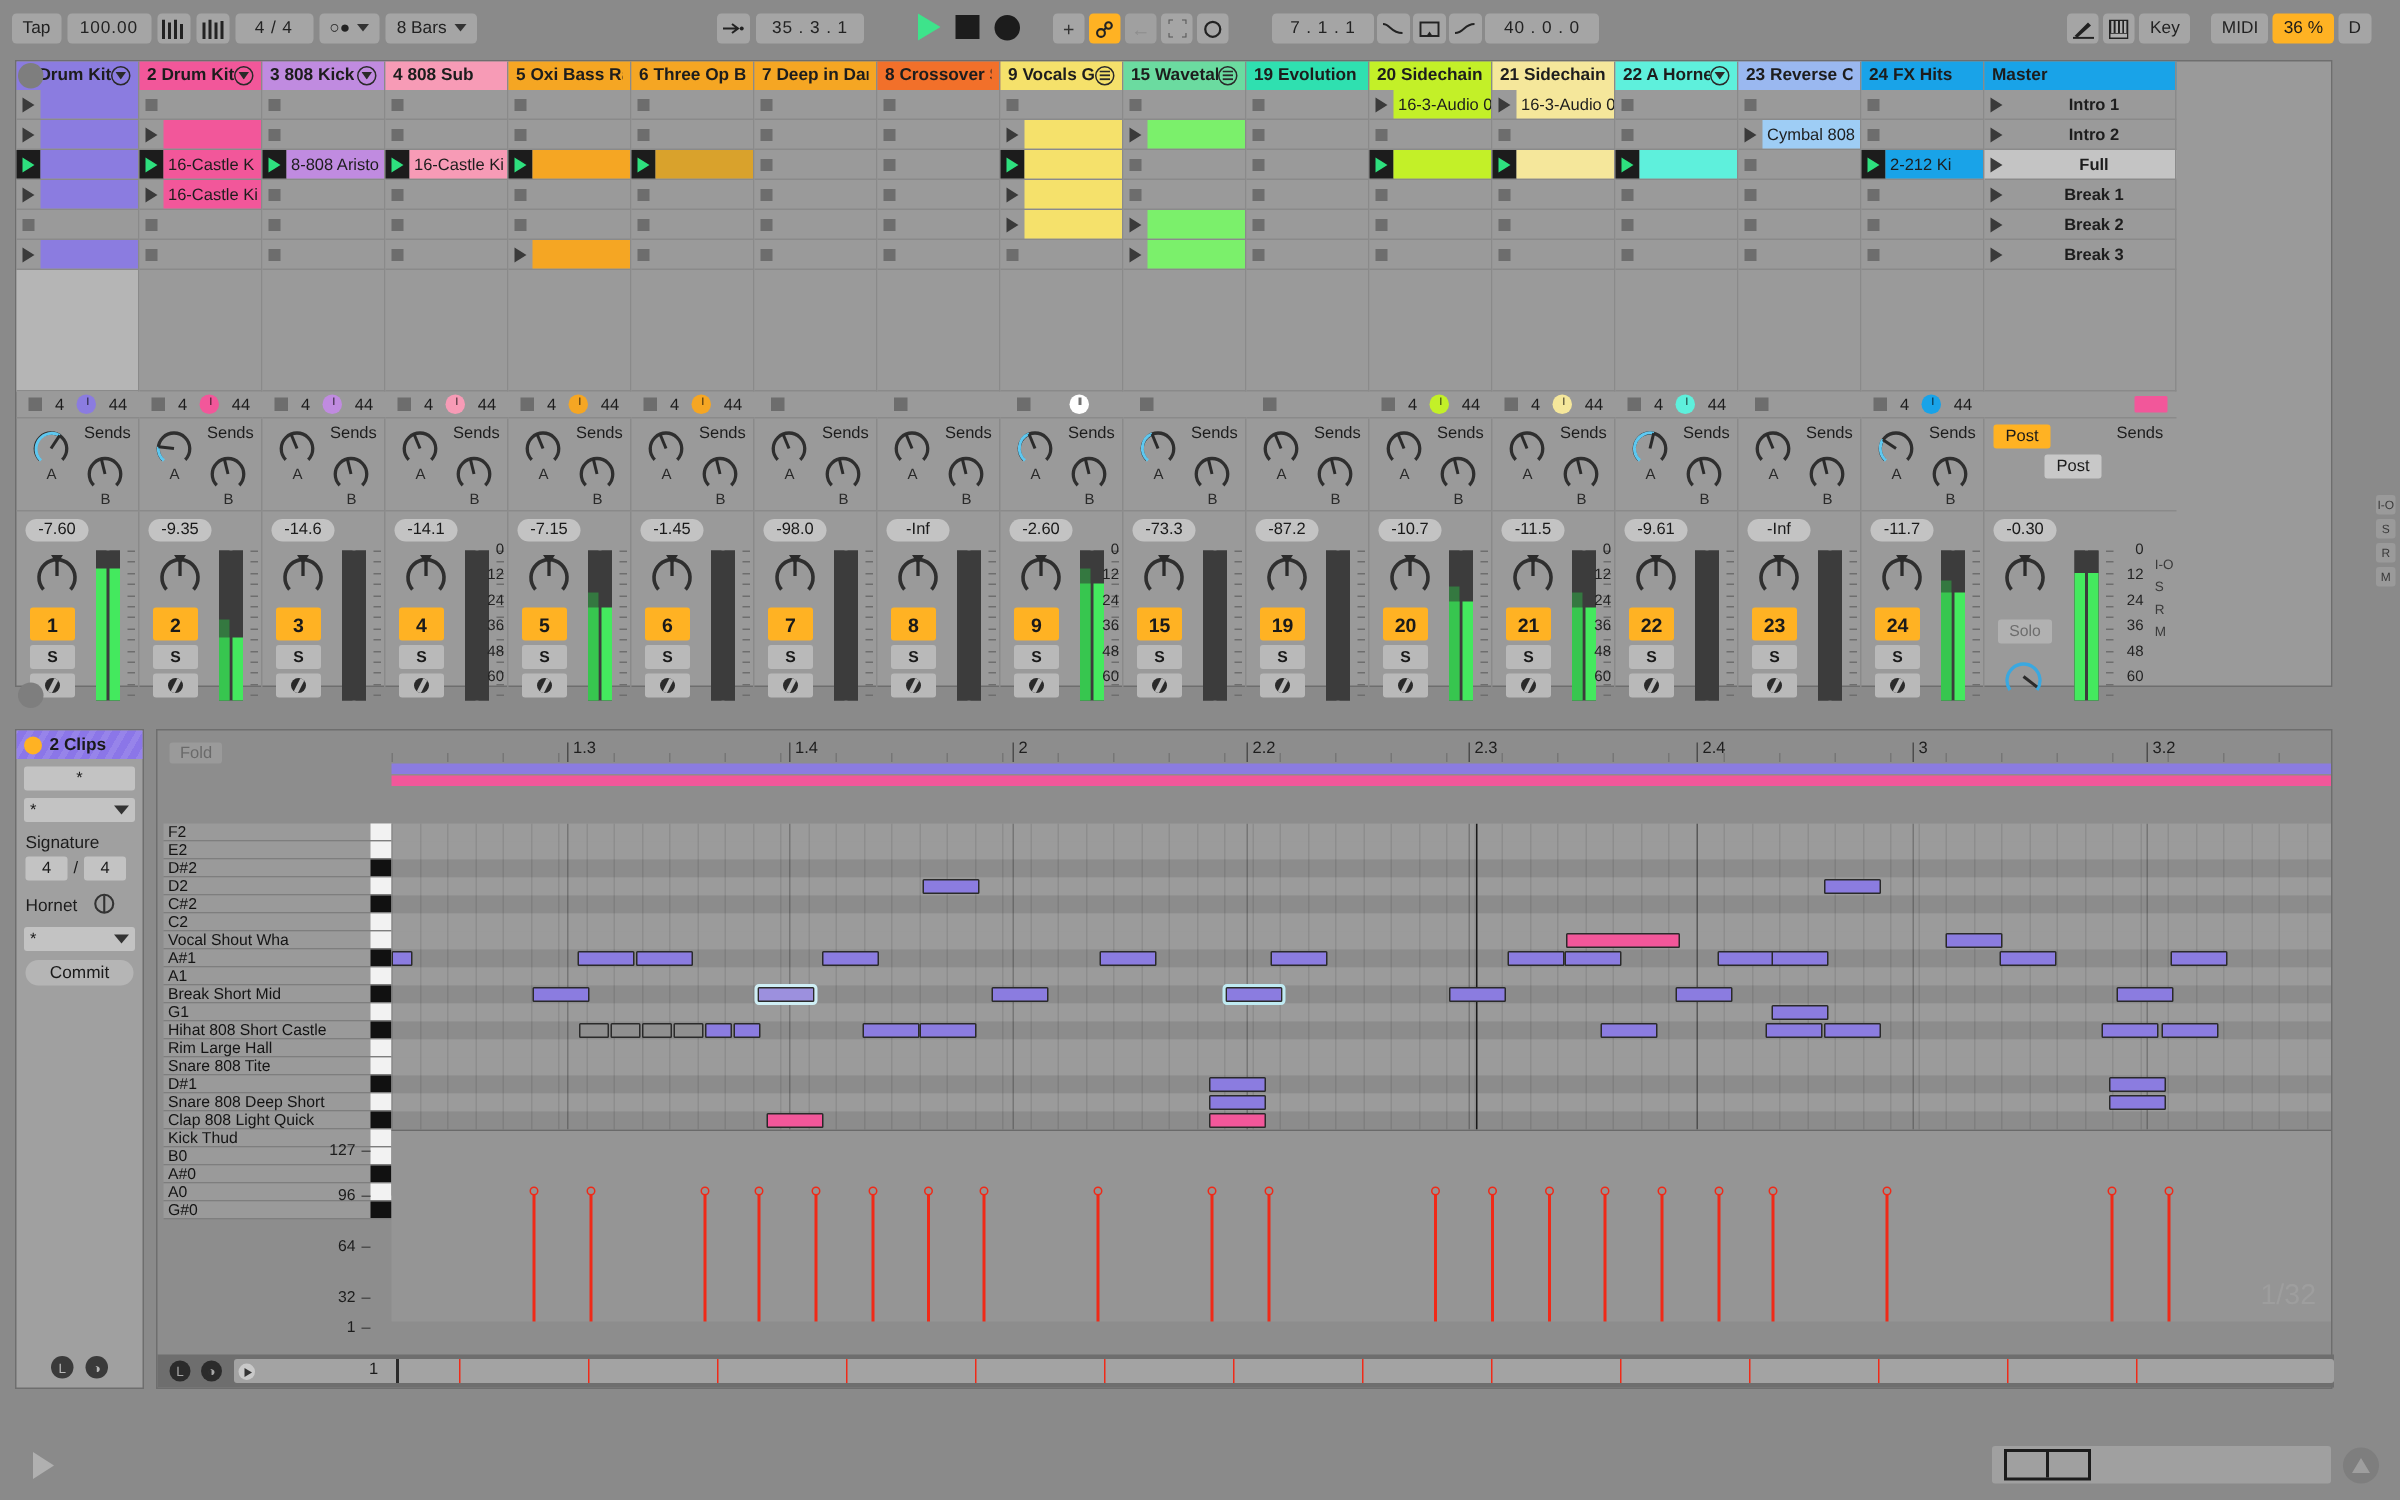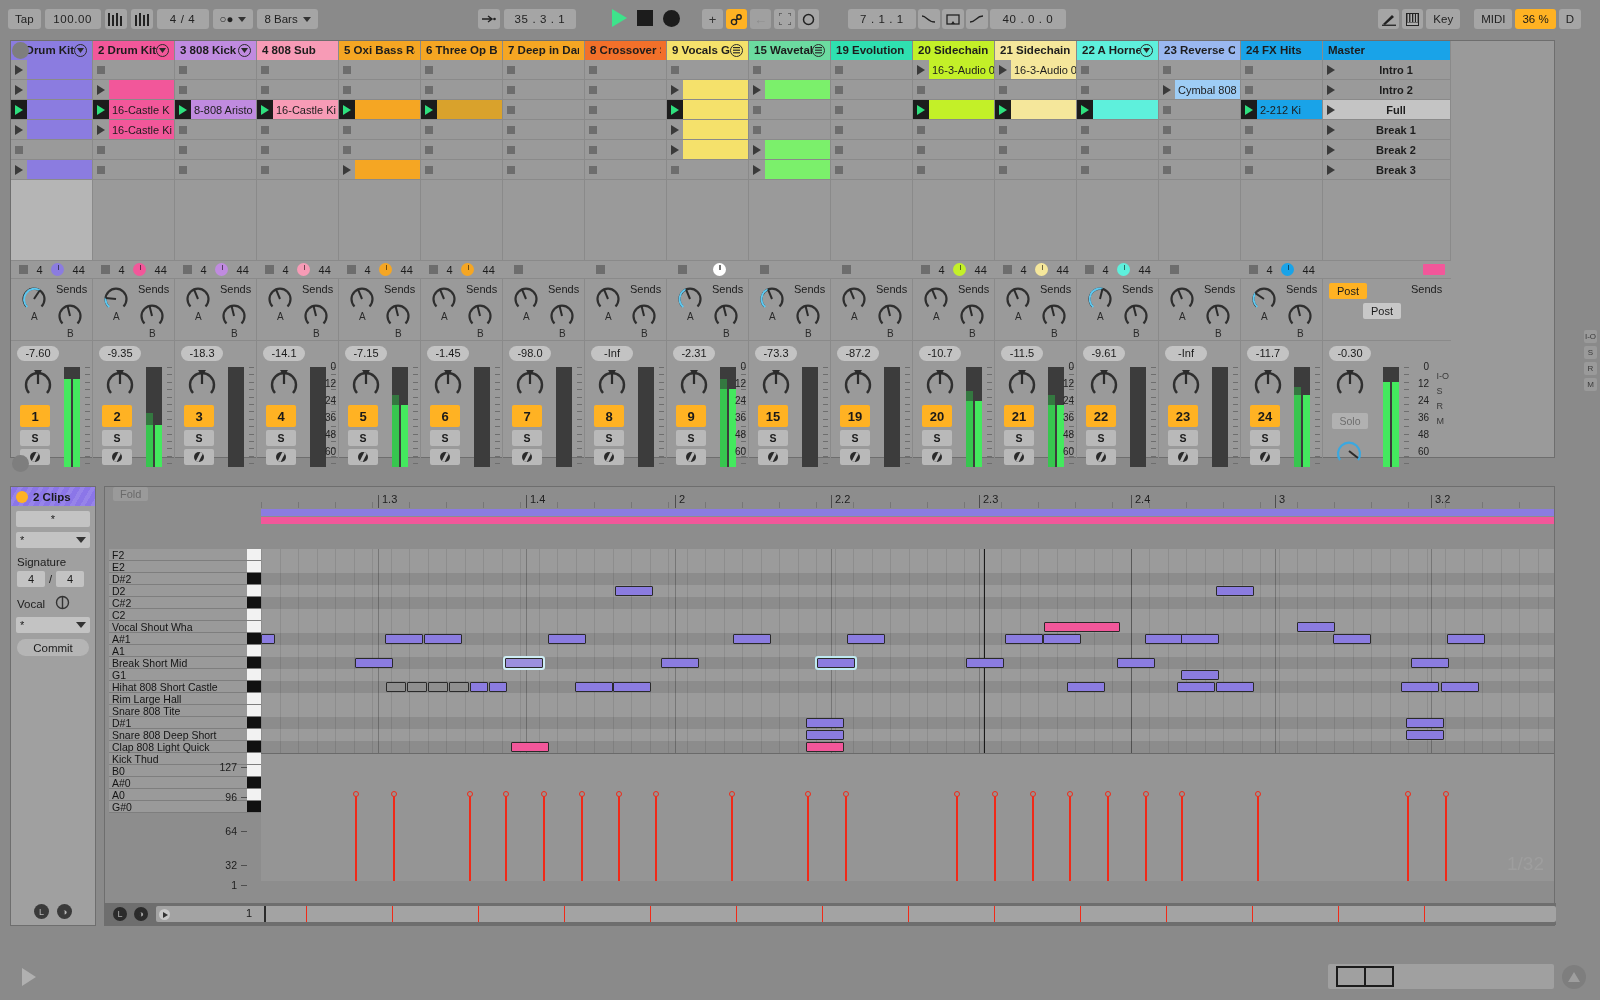--- a/index.html
+++ b/index.html
@@ -115,21 +115,21 @@
   .sig-box { width:28px;height:16px;background:#c3c3c3;border-radius:2px;
              display:flex;align-items:center;justify-content:center;font-size:11px;}
   .commit { margin:6px 6px 0 6px; height:17px; background:#b5b5b5; border-radius:9px;
             display:flex;align-items:center;justify-content:center;font-size:11.5px;}
   .cp-foot { position:absolute; bottom:6px; left:0; width:100%; display:flex; gap:8px; justify-content:center;}
   .cp-foot div{width:15px;height:15px;border-radius:50%;background:#3a3a3a;color:#b9b9b9;
                font-size:9px;display:flex;align-items:center;justify-content:center;}
 
   .editor { position:absolute; left:94px; top:0; width:1451px; height:440px; background:#8d8d8d;
             border:1px solid #6e6e6e; }
-  .foldbar { position:absolute; left:0; top:0; width:150px; height:22px; display:flex; align-items:flex-start; padding-left:8px;}
+  .foldbar { position:absolute; left:0; top:0; width:150px; height:22px; display:flex; align-items:flex-end; padding-left:8px;}
   .foldbtn { background:#9a9a9a; border-radius:2px; padding:1px 7px; font-size:11px; color:#6a6a6a; }
   .ruler { position:absolute; left:156px; top:4px; right:0; height:18px; }
   .ruler .tick { position:absolute; top:4px; width:1px; height:13px; background:#4d4d4d; }
   .ruler .tickm { position:absolute; top:11px; width:1px; height:6px; background:#767676; }
   .ruler .rl { position:absolute; top:2px; font-size:11px; color:#1e1e1e; }
   .clipbands { position:absolute; left:156px; top:22px; right:0; height:14px; }
   .band { position:absolute; left:0; right:0; height:7px; }
   .looprow { position:absolute; left:144px; top:38px; right:0; height:18px; }
   .loopname { position:absolute; left:18px; top:2px; font-size:11px; color:#1c1c1c;}
   .loopicon { position:absolute; left:0; top:1px; width:14px;height:14px;border-radius:50%;
@@ -610,21 +610,21 @@
       <div class="knob" style="left:44px;top:22px;">
               <svg width="30" height="30">
     <path d="M7.5 22.5 A10.5 10.5 0 1 1 22.5 22.5" stroke="#2f2f2f" stroke-width="2.2" fill="none"></path>
 
     <line x1="15" y1="15" x2="12.5" y2="4.8" stroke="#2b2b2b" stroke-width="2"></line>
   </svg>
             </div>
       <div class="klabel" style="left:56px;top:49px;">B</div>
     </div>
           <div class="fader-cell mrow">
-      <div class="volbox">-18.3</div>
+      <div class="volbox">-14.6</div>
       <div class="bigknob"><svg width="34" height="34">
     <path d="M8 26 A12 12 0 1 1 26 26" stroke="#2f2f2f" stroke-width="2.4" fill="none"></path>
     <line x1="17" y1="17" x2="17" y2="5.5" stroke="#2b2b2b" stroke-width="2.2"></line>
     <path d="M13 3 L21 3 L17 9 Z" fill="#2b2b2b"></path>
   </svg></div>
       <div class="numbtn">3</div>
       <div class="sbtn">S</div>
       <div class="mbtn">
               <span class="glyph"></span>
             </div>
@@ -1255,21 +1255,21 @@
       <div class="knob" style="left:44px;top:22px;">
               <svg width="30" height="30">
     <path d="M7.5 22.5 A10.5 10.5 0 1 1 22.5 22.5" stroke="#2f2f2f" stroke-width="2.2" fill="none"></path>
 
     <line x1="15" y1="15" x2="12.5" y2="4.8" stroke="#2b2b2b" stroke-width="2"></line>
   </svg>
             </div>
       <div class="klabel" style="left:56px;top:49px;">B</div>
     </div>
           <div class="fader-cell mrow">
-      <div class="volbox">-2.31</div>
+      <div class="volbox">-2.60</div>
       <div class="bigknob"><svg width="34" height="34">
     <path d="M8 26 A12 12 0 1 1 26 26" stroke="#2f2f2f" stroke-width="2.4" fill="none"></path>
     <line x1="17" y1="17" x2="17" y2="5.5" stroke="#2b2b2b" stroke-width="2.2"></line>
     <path d="M13 3 L21 3 L17 9 Z" fill="#2b2b2b"></path>
   </svg></div>
       <div class="numbtn">9</div>
       <div class="sbtn">S</div>
       <div class="mbtn">
               <span class="glyph"></span>
             </div>
@@ -2191,21 +2191,21 @@
         <span>*</span>
           <i class="dc"></i>
       </div>
       <div class="cp-lbl">Signature</div>
       <div class="sig-row">
         <div class="sig-box">4</div>
         <span>/</span>
         <div class="sig-box">4</div>
       </div>
       <div class="cp-lbl" style="display:flex;align-items:center;gap:10px;">
-        <span>Vocal</span>
+        <span>Hornet</span>
         <span>
           <svg width="15" height="15">
               <circle cx="7.5" cy="7.5" r="6" stroke="#333" stroke-width="1.4" fill="none"></circle>
               <path d="M7.5 2 L7.5 13" stroke="#333" stroke-width="1.4"></path>
             </svg>
         </span>
       </div>
       <div class="cp-field left">
         <span>*</span>
           <i class="dc"></i>

